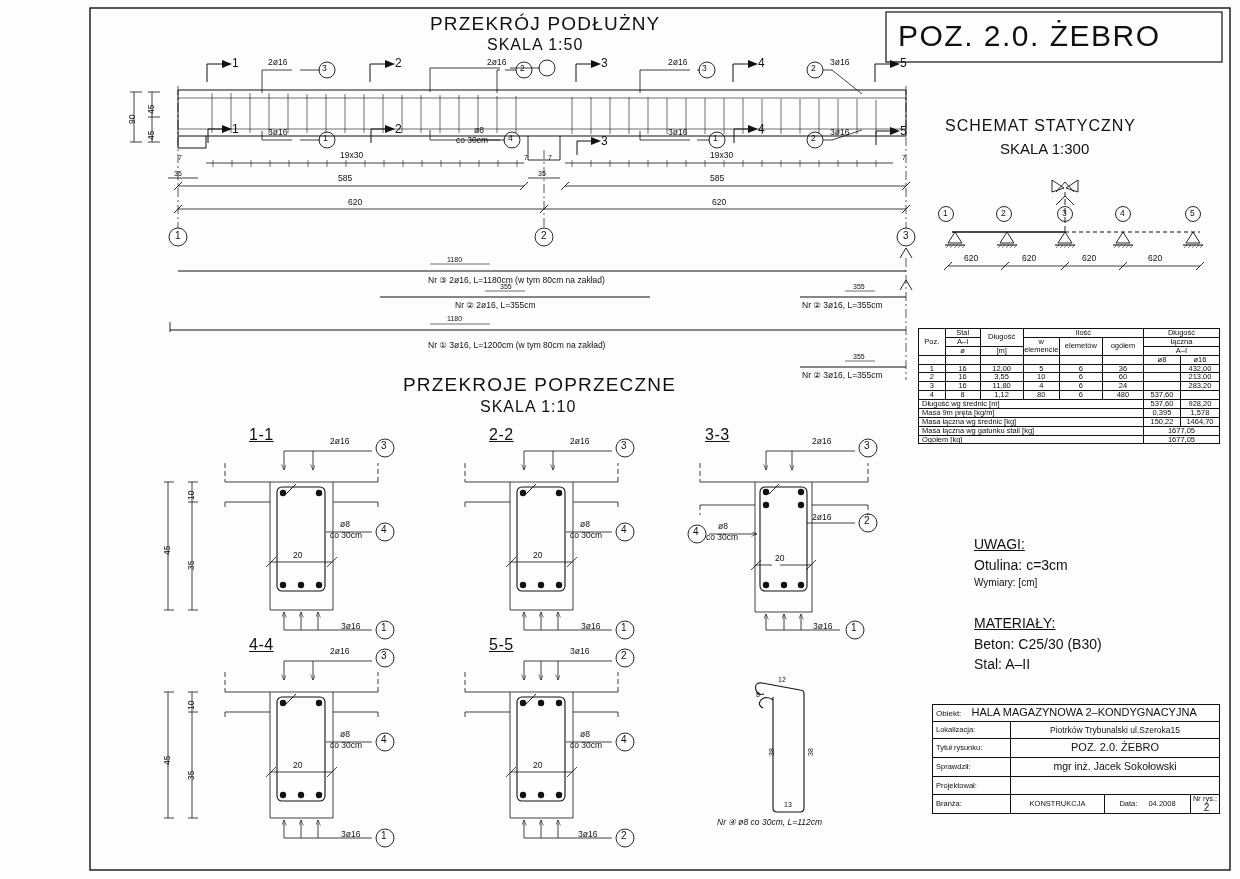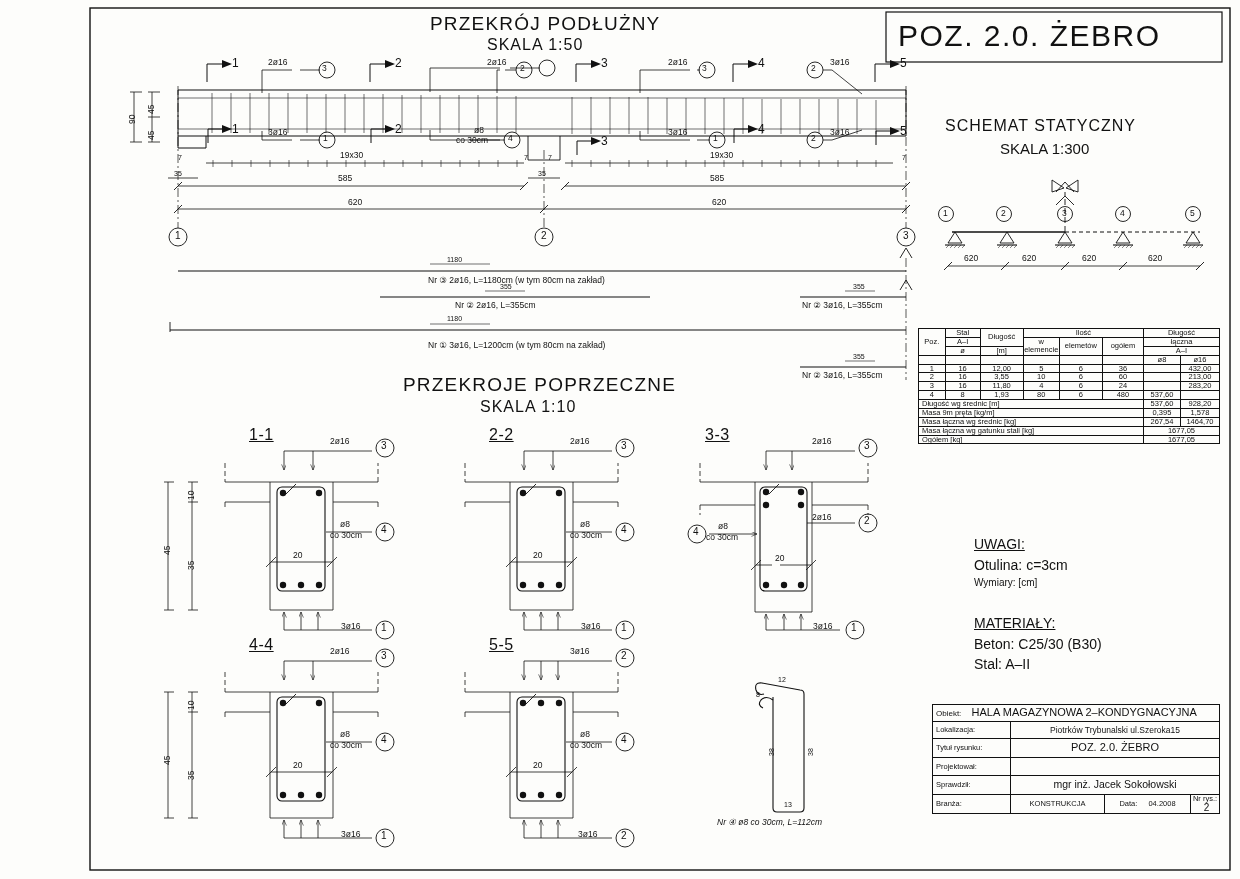--- a/index.html
+++ b/index.html
@@ -793,41 +793,41 @@
       <td>11,80</td>
       <td>4</td>
       <td>6</td>
       <td>24</td>
       <td></td>
       <td>283,20</td>
     </tr>
     <tr>
       <td>4</td>
       <td>8</td>
-      <td>1,93</td>
+      <td>1,12</td>
       <td>80</td>
       <td>6</td>
       <td>480</td>
       <td>537,60</td>
       <td></td>
     </tr>
 
     <tr>
       <td colspan="6" class="tb-left">Długość wg średnic [m]</td>
       <td>537,60</td>
       <td>928,20</td>
     </tr>
     <tr>
       <td colspan="6" class="tb-left">Masa 9m pręta [kg/m]</td>
       <td>0,395</td>
       <td>1,578</td>
     </tr>
     <tr>
       <td colspan="6" class="tb-left">Masa łączna wg średnic [kg]</td>
-      <td>267,54</td>
+      <td>150,22</td>
       <td>1464,70</td>
     </tr>
     <tr>
       <td colspan="6" class="tb-left">Masa łączna wg gatunku stali [kg]</td>
       <td colspan="2">1677,05</td>
     </tr>
     <tr>
       <td colspan="6" class="tb-left">Ogółem [kg]</td>
       <td colspan="2">1677,05</td>
     </tr>
@@ -852,26 +852,26 @@
     </tr>
     <tr>
       <td colspan="1" class="tb-left" style="width:78px; height:17px;">Lokalizacja:</td>
       <td colspan="3" style="font-size:8.5px;">Piotrków Trybunalski ul.Szeroka15</td>
     </tr>
     <tr>
       <td colspan="1" class="tb-left" style="height:19px;">Tytuł rysunku:</td>
       <td colspan="3" style="font-size:11px;">POZ.  2.0.  ŻEBRO</td>
     </tr>
     <tr>
+      <td colspan="1" class="tb-left" style="height:19px;">Sprawdził:</td>
+      <td colspan="3" style="font-size:10.5px;">mgr inż. Jacek Sokołowski</td>
+    </tr>
+    <tr>
       <td colspan="1" class="tb-left" style="height:18px;">Projektował:</td>
       <td colspan="3"></td>
-    </tr>
-    <tr>
-      <td colspan="1" class="tb-left" style="height:19px;">Sprawdził:</td>
-      <td colspan="3" style="font-size:10.5px;">mgr inż. Jacek Sokołowski</td>
     </tr>
     <tr>
       <td class="tb-left" style="width:44px; height:15px;">Branża:</td>
       <td style="width:94px;">KONSTRUKCJA</td>
       <td style="width:86px;">
         <span>Data:</span>
         <span style="margin-left:9px;">04.2008</span>
       </td>
       <td>
         <span>Nr rys.:</span>

